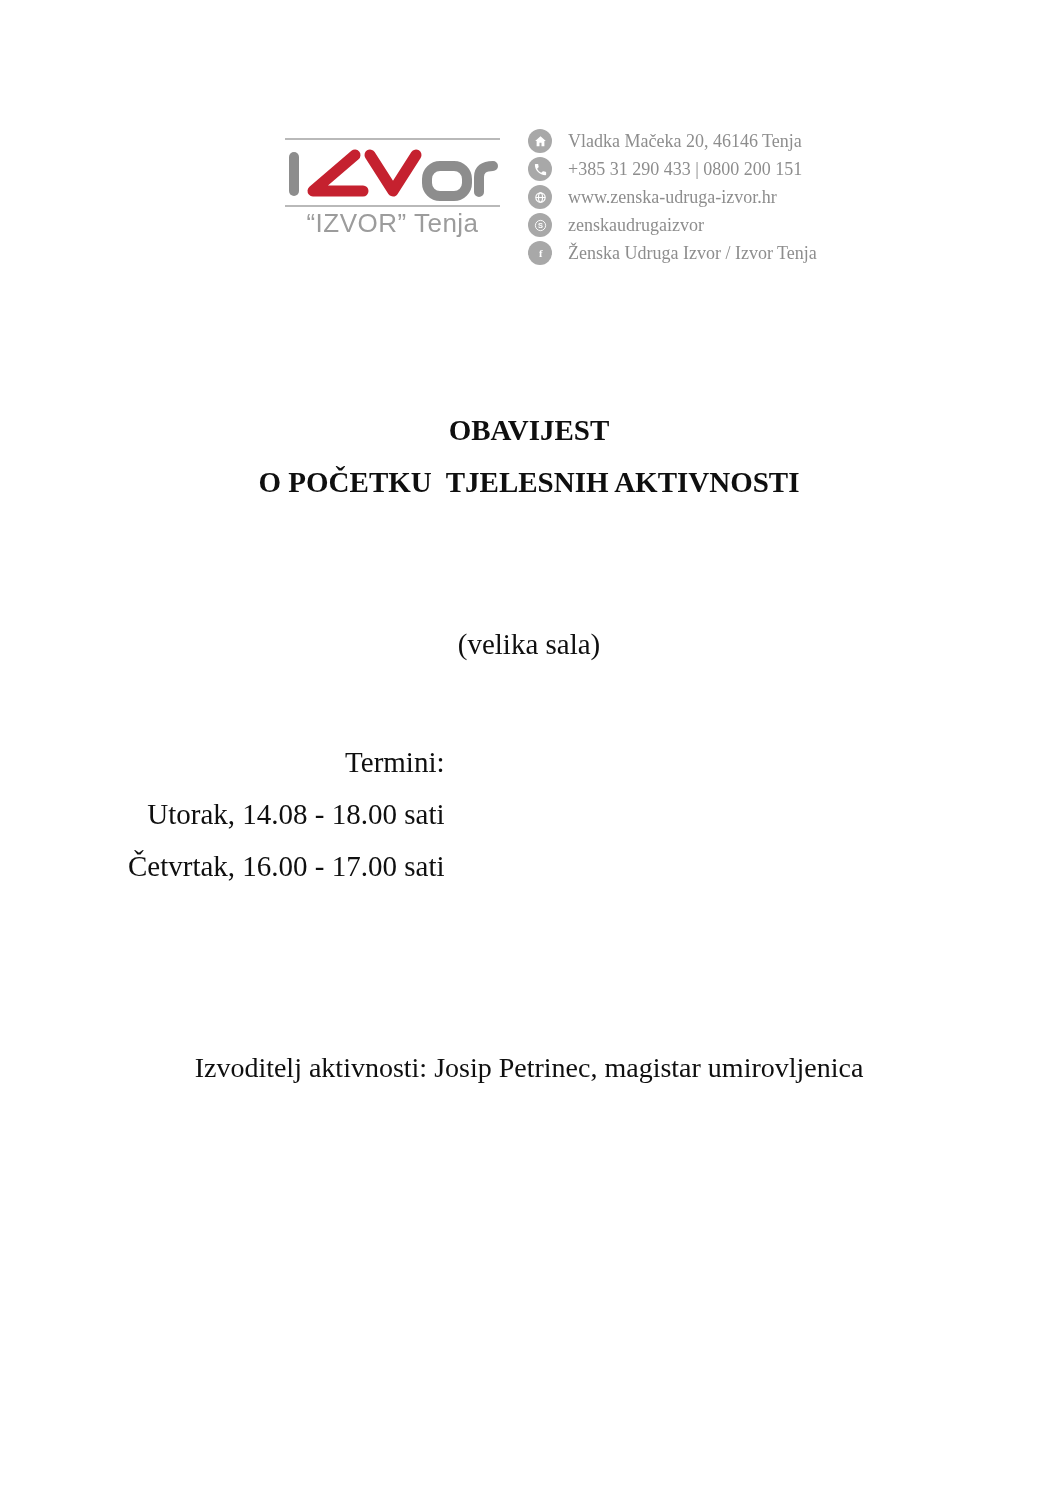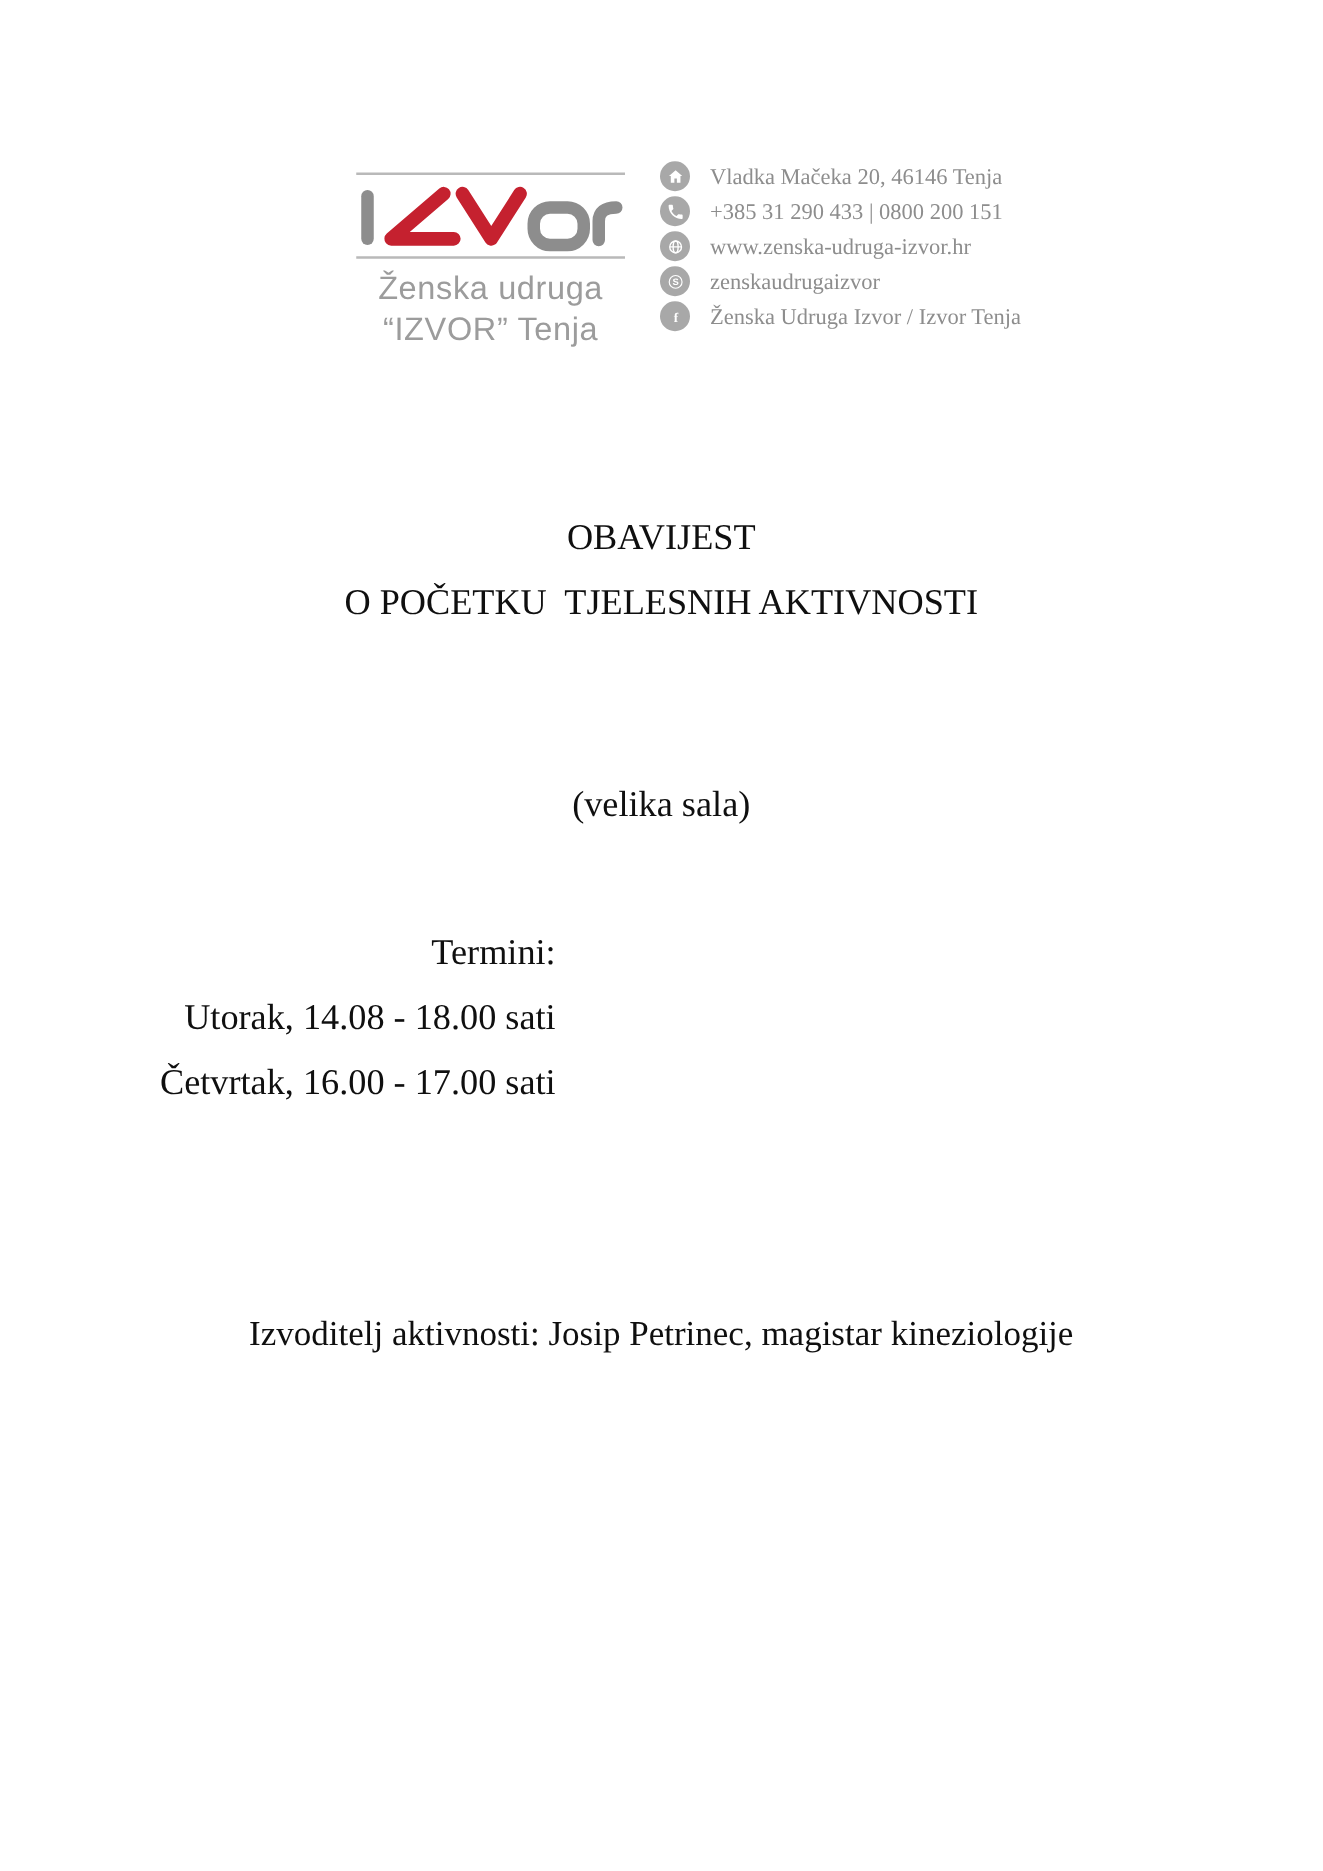--- a/index.html
+++ b/index.html
@@ -54,21 +54,21 @@
   .cicon svg { width: 15px; height: 15px; display: block; }
   .ctext {
     margin-left: 16px;
     font-size: 18px;
     color: #8d8d8d;
     white-space: nowrap;
   }
 
   
   .t { font-size: 29px; line-height: 52px; }
-  .bold { font-weight: normal; }
+  .bold { font-weight: bold; }
   .pre { white-space: pre-wrap; }
   .title-block    { position: absolute; top: 404px; left: 0; width: 100%; text-align: center; }
   .location-block { position: absolute; top: 618px; left: 0; width: 100%; text-align: center; }
   .schedule-block { position: absolute; top: 736px; left: 128px; text-align: right; }
   .staff-block    { position: absolute; top: 1042px; left: 0; width: 100%; text-align: center; }
   .staff-block .t { font-size: 28px; }
 </style>
 </head>
 <body>
 
@@ -82,21 +82,20 @@
 
       <path d="M 70 9 L 28 45 L 78 45" stroke="#c5212f" stroke-width="11" stroke-linecap="round" stroke-linejoin="round" fill="none"></path>
 
       <path d="M 85 9 L 108 45 L 131 9" stroke="#c5212f" stroke-width="11" stroke-linecap="round" stroke-linejoin="round" fill="none"></path>
 
       <rect x="142" y="20" width="40" height="30" rx="13" stroke="#8d8d8d" stroke-width="10" fill="none"></rect>
 
       <path d="M 194 46 L 194 31 Q 194 20 208 20" stroke="#8d8d8d" stroke-width="10" stroke-linecap="round" fill="none"></path>
     </svg>
     <div class="rule"></div>
-    <div class="logo-sub first">Ženska udruga</div>
     <div class="logo-sub">“IZVOR” Tenja</div>
   </div>
 
   <div class="contact-block">
 
     <div class="contact-row">
       <span class="cicon">
         <svg viewBox="0 0 24 24">
             <path d="M12 3.5 L20.5 11 H18.2 V19.5 H13.6 V14 H10.4 V19.5 H5.8 V11 H3.5 Z" fill="#ffffff"></path>
           </svg>
@@ -155,16 +154,16 @@
     <div class="t">(velika sala)</div>
   </div>
 
   <div class="schedule-block">
     <div class="t">Termini:</div>
     <div class="t">Utorak, 14.08 - 18.00 sati</div>
     <div class="t">Četvrtak, 16.00 - 17.00 sati</div>
   </div>
 
   <div class="staff-block">
-    <div class="t">Izvoditelj aktivnosti: Josip Petrinec, magistar kineziologije</div>
+    <div class="t">Izvoditelj aktivnosti: Josip Petrinec, magistar umirovljenica</div>
   </div>
 
 </div>
 
 </body></html>

